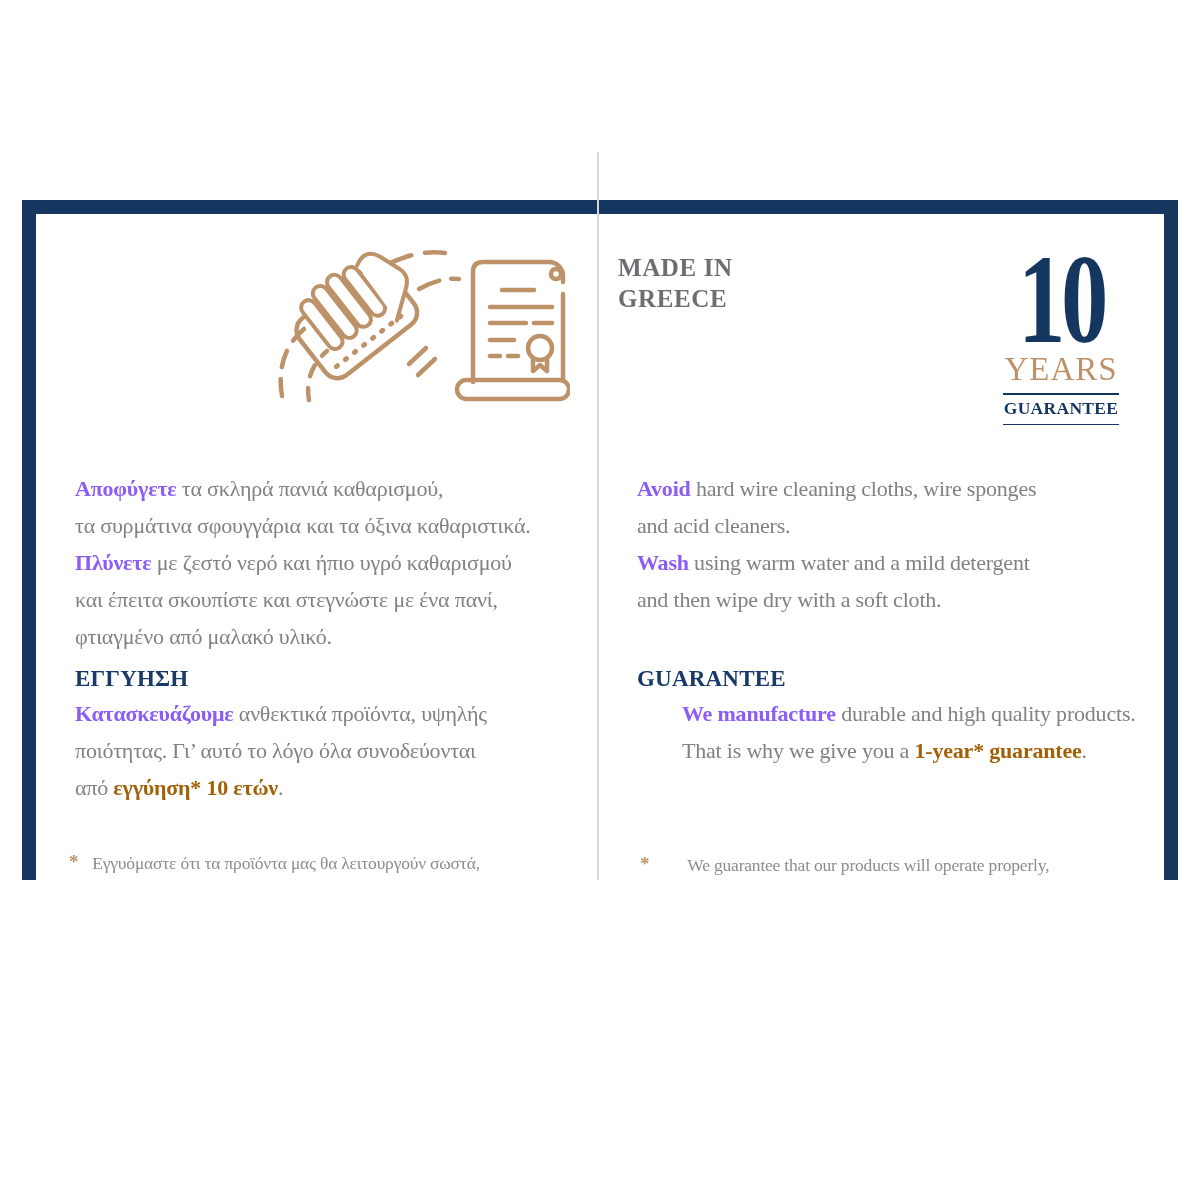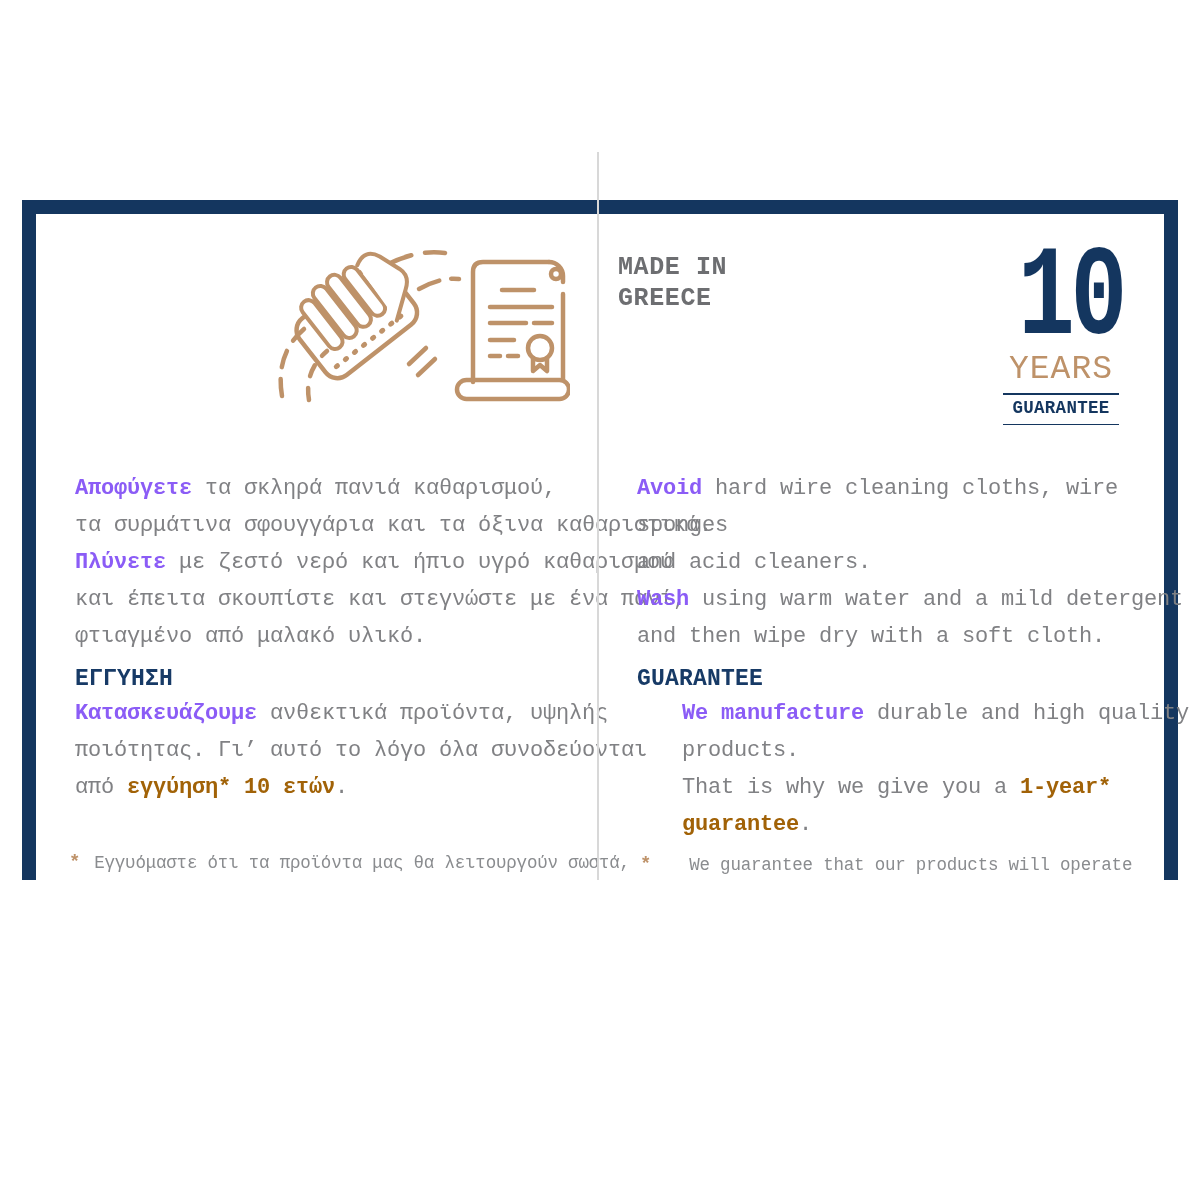--- a/index.html
+++ b/index.html
@@ -1,18 +1,18 @@
 <!DOCTYPE html>
 <html><head>
 <meta charset="utf-8">
 <style>
   html,body{margin:0;padding:0;background:#ffffff;}
   .page{
     position:relative;width:1200px;height:880px;background:#ffffff;overflow:hidden;
-    font-family:Liberation Mono, monospace;
+    font-family:Liberation Serif, serif;
     border-radius:19px;
   }
   .fold-line{
     position:absolute;left:597px;top:152px;width:2px;height:894px;
     background:#d8d8d8;z-index:6;
   }
   .card{
     position:absolute;left:22px;top:200px;width:1156px;height:823px;
     box-sizing:border-box;border:14px solid #14365f;background:#ffffff;z-index:1;
   }

